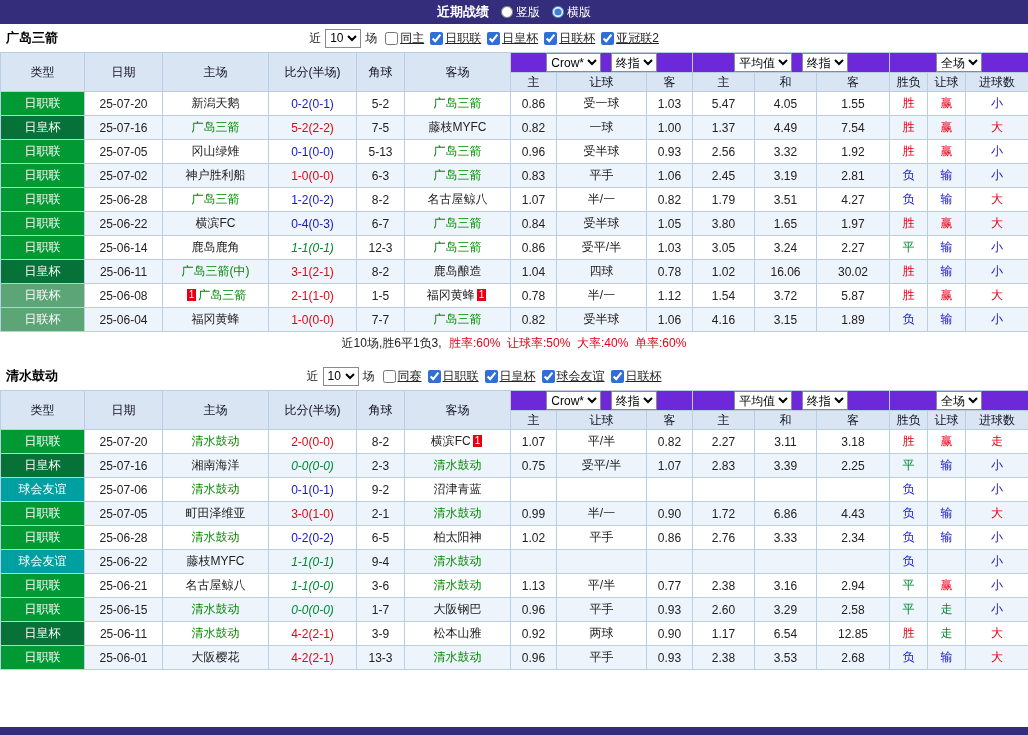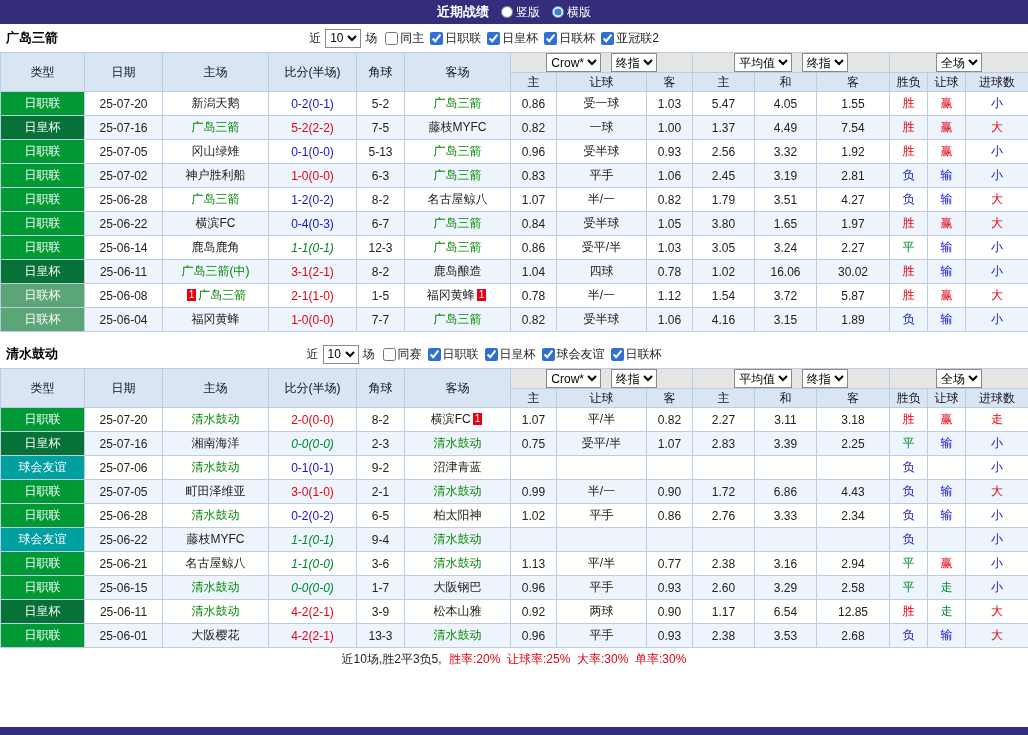--- a/index.html
+++ b/index.html
@@ -15,28 +15,28 @@
   }
   .tb-title { font-weight:bold; font-size:13px; }
   .tb-radio { display:flex; align-items:center; gap:3px; font-size:12px; cursor:pointer; }
   .tb-radio input { width:12px; height:12px; accent-color:#3f7fd9; margin:0; }
 
   .section { width:1028px; }
   .section + .section { margin-top:8px; }
   .sec-title { height:28px; position:relative; display:flex; align-items:center; }
   .team { position:absolute; left:6px; font-weight:bold; font-size:13px; color:#000; }
   .filters { margin:0 auto; display:flex; align-items:center; gap:4px; transform:translateX(-30px); }
-  .chkbox { display:flex; align-items:center; gap:2px; }
+  .chkbox { display:flex; align-items:center; gap:2px;text-decoration:underline; }
   .chk { display:flex; align-items:center; gap:1px; cursor:pointer; }
   .chk input { width:13px; height:13px; accent-color:#2f6fd6; margin:0 1px 0 4px; }
 
   table { width:100%; border-collapse:collapse; table-layout:fixed; text-align:center; }
   th, td { border:1px solid var(--grid,#b9cde4); overflow:hidden; white-space:nowrap; padding:0 1px; }
   thead th { background:var(--hdr,#d9e5f3); font-weight:normal; height:19px; color:#112; }
-  thead th.ddc { background:#e5e5e5;margin-left:35px; }
+  thead th.ddc { background:#6d28d9;margin-left:35px; }
   tbody td { height:24px; }
   tbody tr:nth-child(even) { background:var(--alt,#edf4fb); }
   td.league { color:#fff; }
   .sel { font-size:12px; height:19px; border:1px solid #8a8a8a; background:#fff; padding:0; }
   .ddc .sel { margin:0 3px; }
   .team-link { cursor:pointer; color:#222; }
   .team-link.self { color:var(--self,#008800); }
   .s-home { color:var(--win,#e60012); }
   .s-away { color:var(--lose,#1414cc); }
   .s-draw { color:var(--draw,#008833);font-style:italic; }
@@ -299,20 +299,21 @@
             <td>1.06</td>
             <td>4.16</td>
             <td>3.15</td>
             <td>1.89</td>
             <td class="r-lose">负</td>
             <td class="r-lose">输</td>
             <td class="r-lose">小</td>
           </tr>
         </tbody>
     </table>
+    <div class="summary"><span class="sum-rec">近10场,胜6平1负3, </span><span class="sum-stats">胜率:60%  让球率:50%  大率:40%  单率:60%</span></div>
   </div>
 
   <div class="section">
     <div class="sec-title">
       <span class="team">清水鼓动</span>
       <div class="filters">
         <span>近</span>
         <select class="sel"><option>10</option></select>
         <span>场</span>
         <span class="chkbox">
@@ -540,17 +541,16 @@
             <td>0.93</td>
             <td>2.38</td>
             <td>3.53</td>
             <td>2.68</td>
             <td class="r-lose">负</td>
             <td class="r-lose">输</td>
             <td class="r-win">大</td>
           </tr>
         </tbody>
     </table>
-    <div class="summary"><span class="sum-rec">近10场,胜2平3负5, </span><span class="sum-stats">胜率:20%  让球率:25%  大率:30%  单率:30%</span></div>
   </div>
 </div>
 
 <div class="bottombar"></div>
 
 </body></html>

